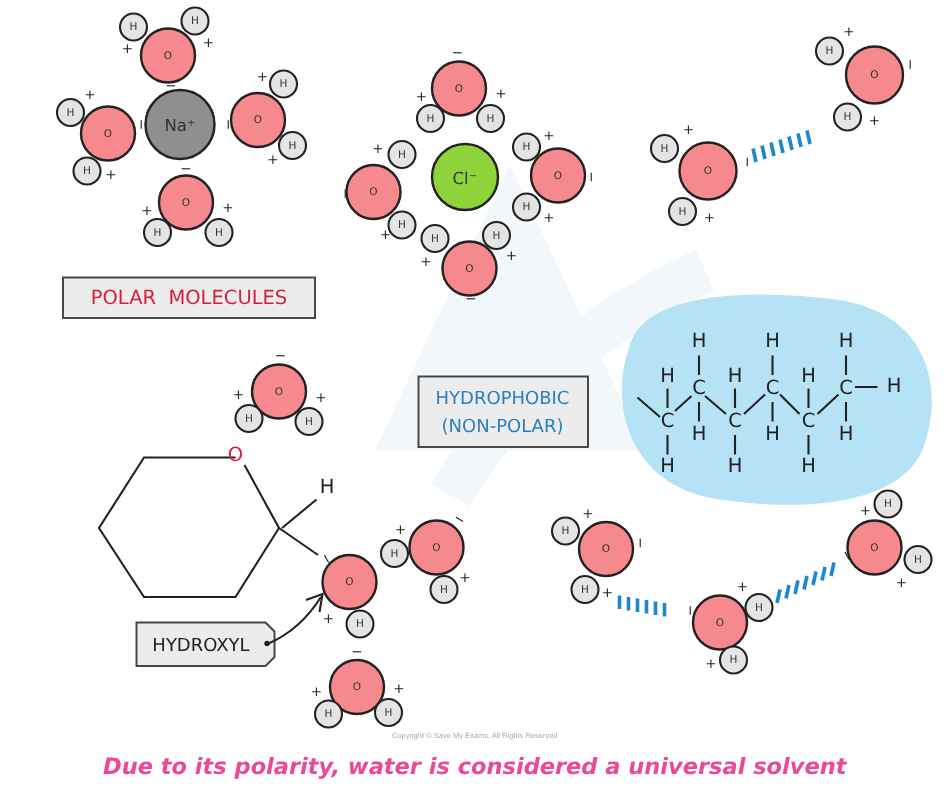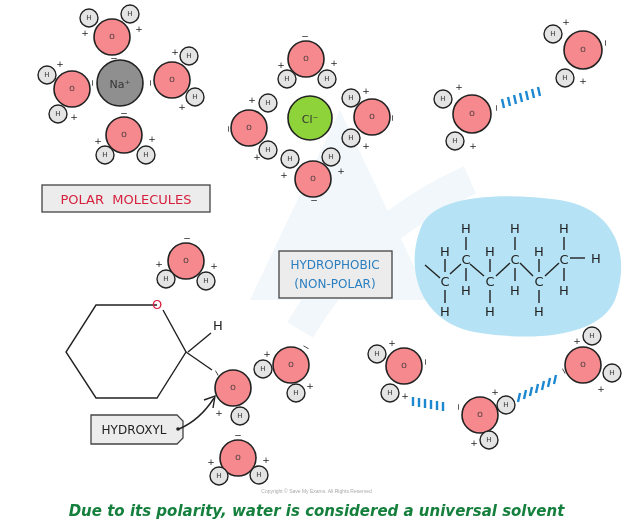--- a/index.html
+++ b/index.html
@@ -7,21 +7,21 @@
   svg { position:absolute; left:0; top:0; }
   .o { fill:#f5898d; stroke:#222; stroke-width:1.6; }
   .h { fill:#e4e4e4; stroke:#222; stroke-width:1.4; }
   .na { fill:#8f8f8f; stroke:#222; stroke-width:1.6; }
   .cl { fill:#8ed33a; stroke:#222; stroke-width:1.6; }
   .lbl { font-family:"DejaVu Sans", sans-serif; fill:#333; text-anchor:middle; dominant-baseline:central; }
   .sign { font-family:"DejaVu Sans", sans-serif; fill:#222; font-size:9px; text-anchor:middle; dominant-baseline:central; }
   .hb { stroke:#1d88d0; stroke-width:2.4; }
   .bond { stroke:#222; stroke-width:1.4; fill:none; }
   .box { fill:#ececec; stroke:#444; stroke-width:1.3; }
-  .caption { position:absolute; left:0; width:633px; top:502px; text-align:center; font-family:"DejaVu Sans", sans-serif; font-style:italic; font-weight:bold; font-size:15px; color:#15803d; }
+  .caption { position:absolute; left:0; width:633px; top:502px; text-align:center; font-family:"DejaVu Sans", sans-serif; font-style:italic; font-weight:bold; font-size:15px; color:#ec4899; }
   .copyright { position:absolute; left:0; width:633px; top:488px; text-align:center; font-family:"Liberation Sans", sans-serif; font-size:5px; color:#aaa; }
 </style>
 </head>
 <body>
 
 <svg width="633" height="529" viewBox="0 0 633 529">
 
   <g opacity="0.06">
     <path d="M250 300 L340 110 L430 300 Z" fill="#2a7fc0"></path>
     <path d="M300 330 Q360 230 470 180" stroke="#2a7fc0" stroke-width="30" fill="none"></path>

